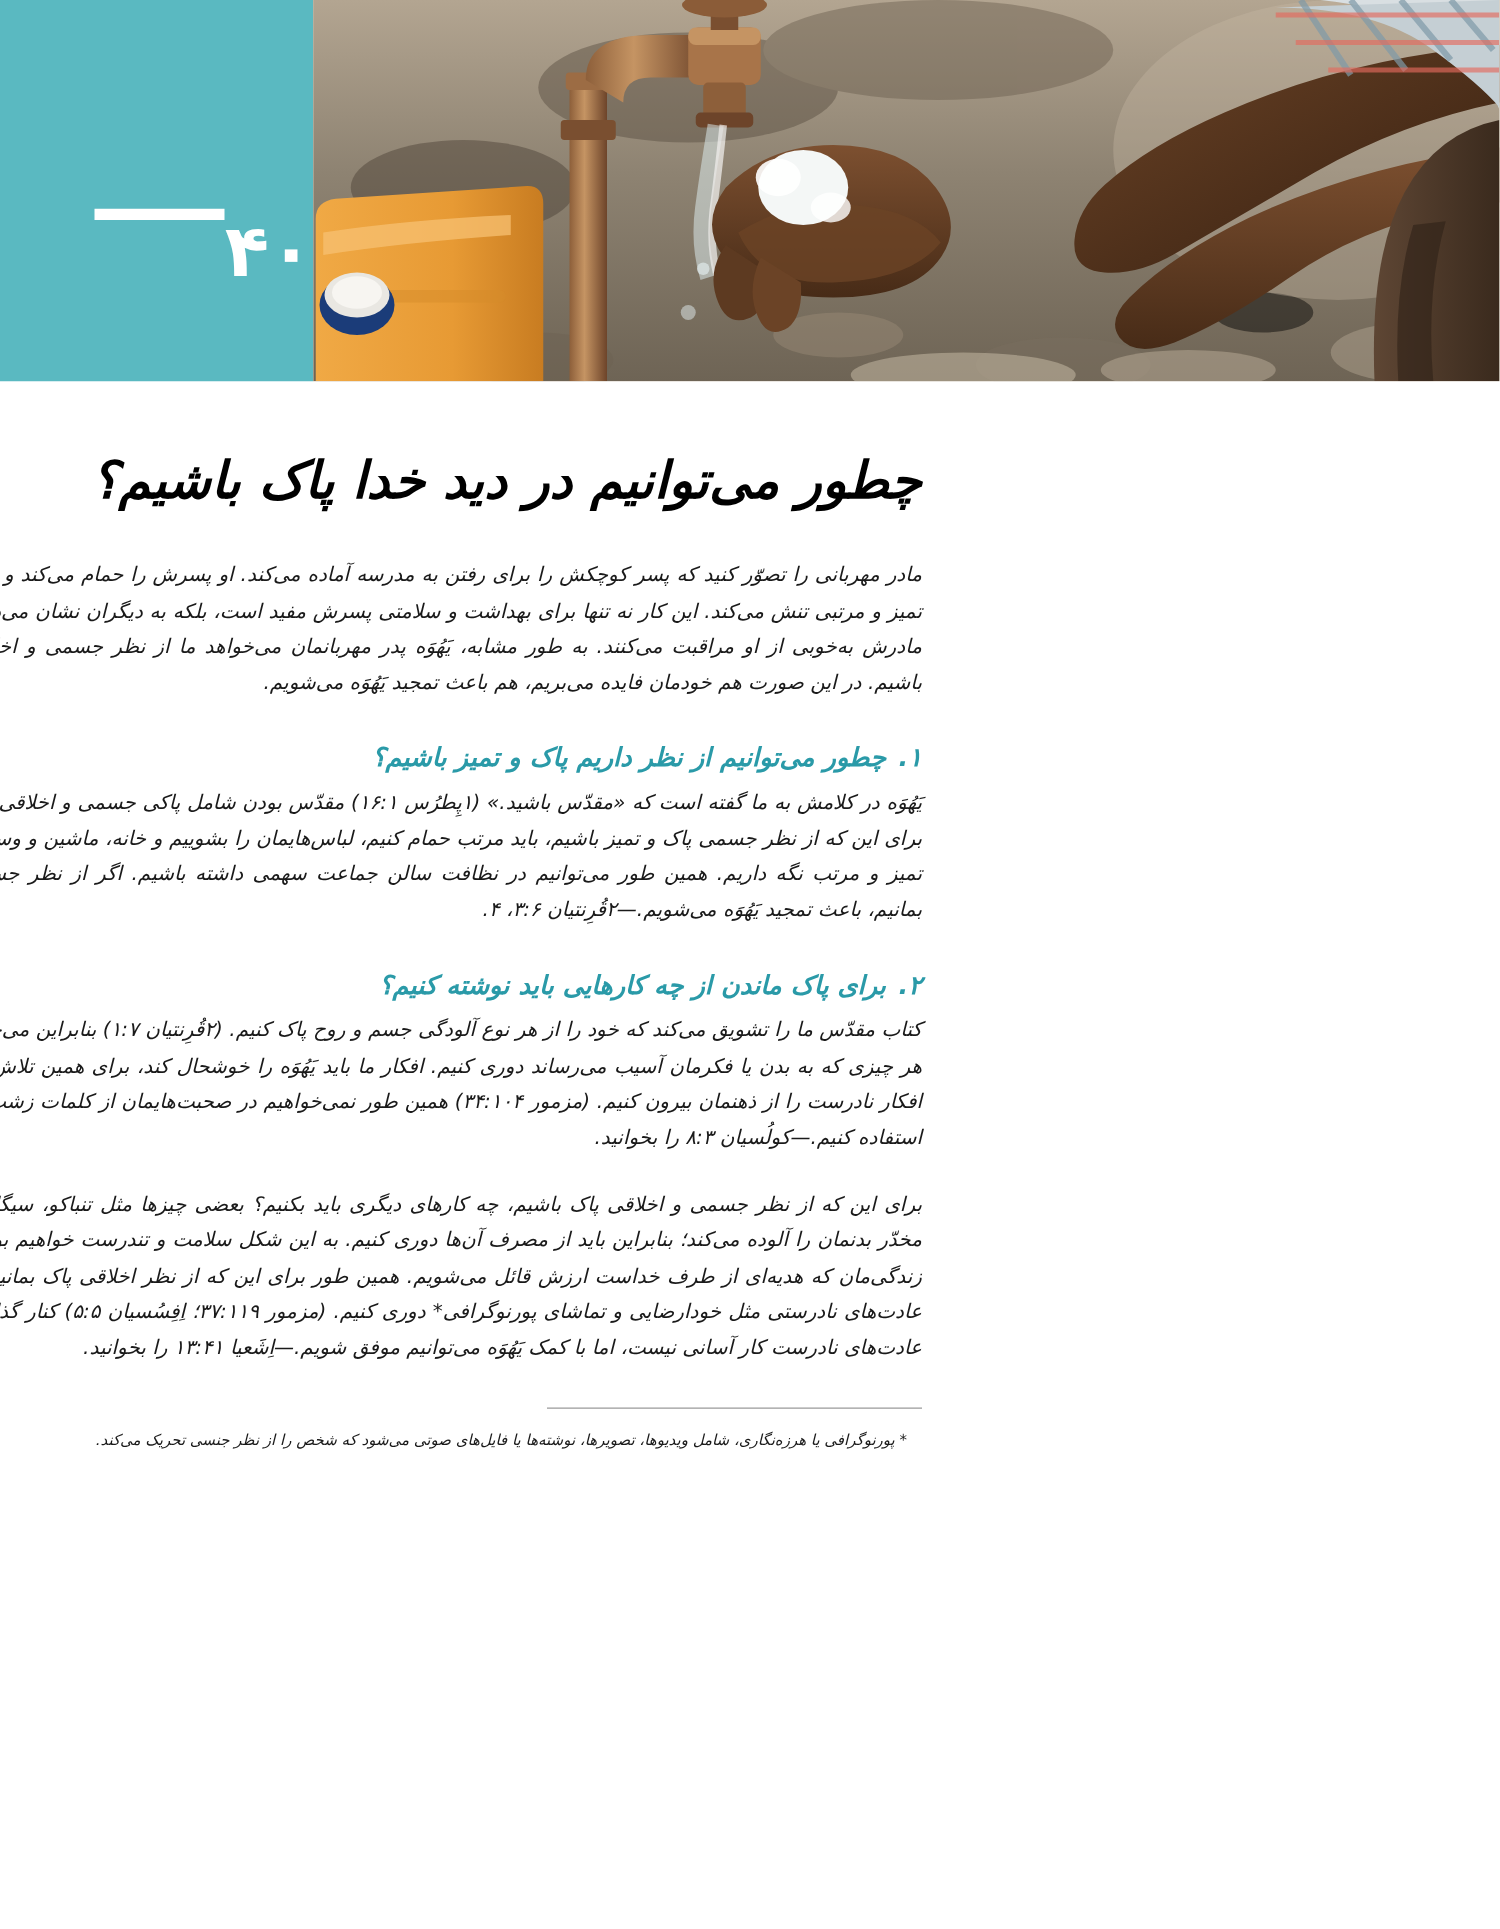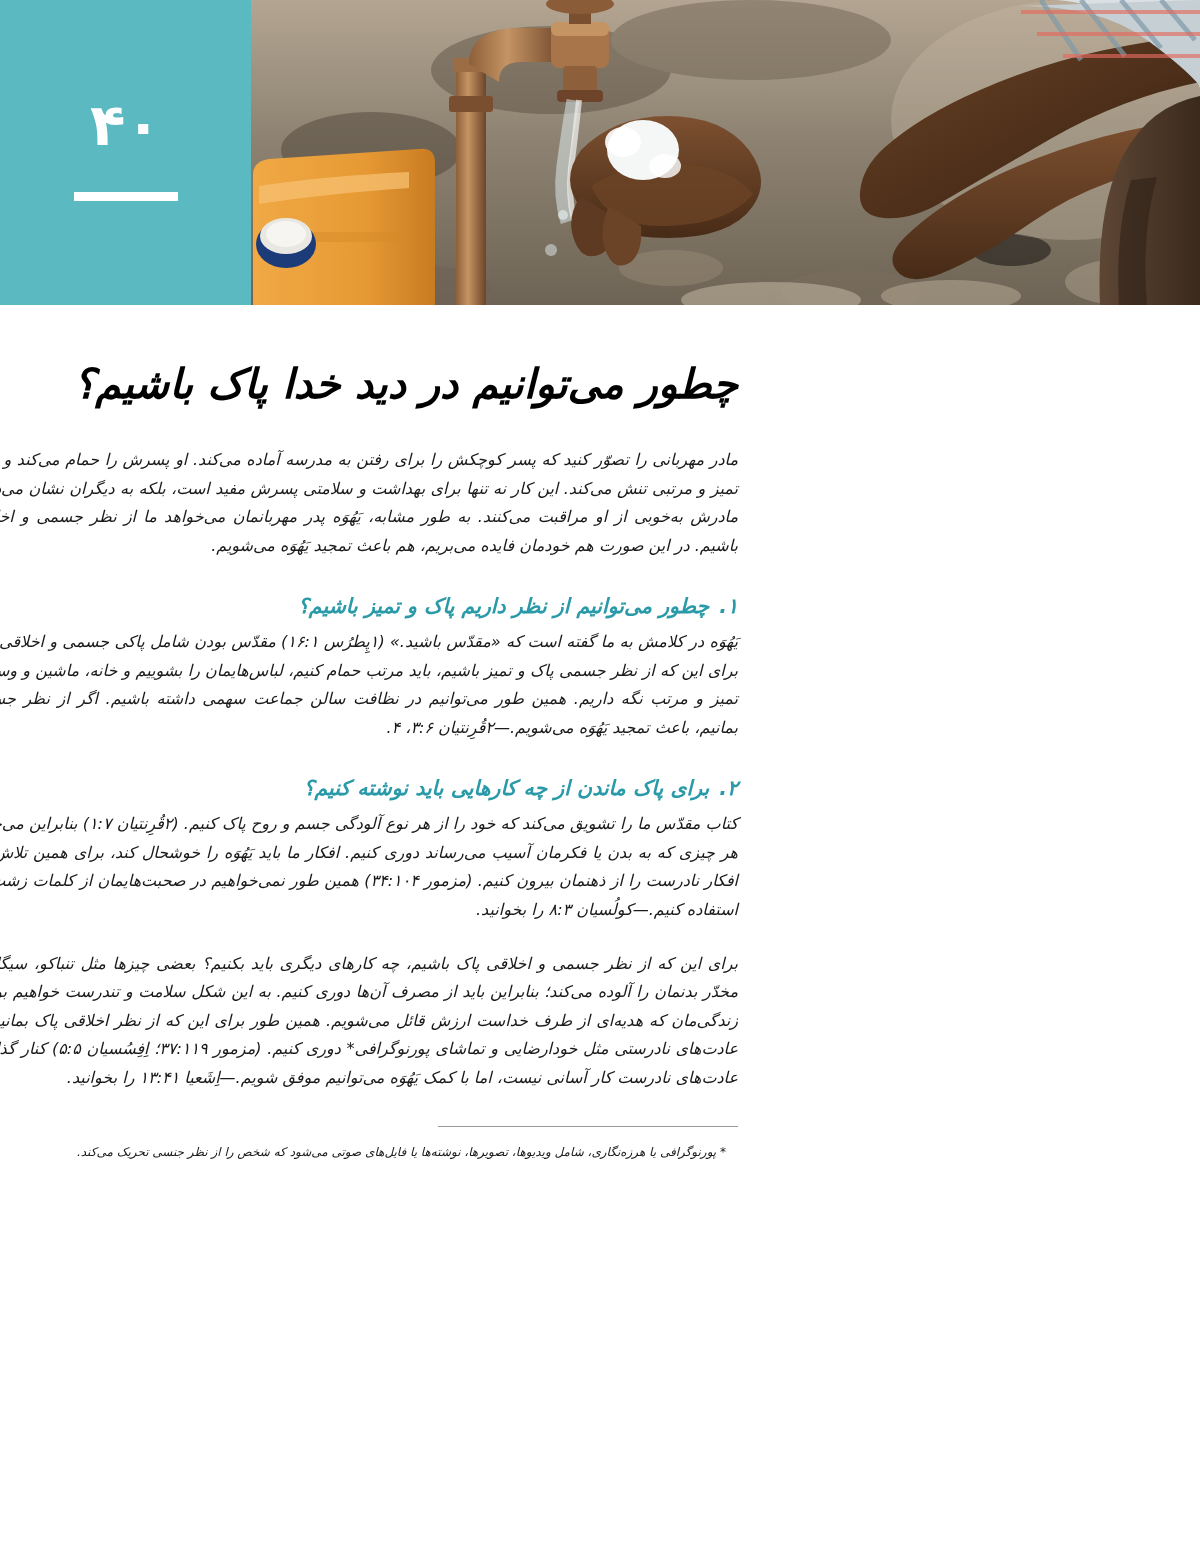--- a/index.html
+++ b/index.html
@@ -25,21 +25,20 @@
     height: 305px;
   }
   .chapter-block {
     position: absolute;
     top: 0;
     left: 0;
     width: 251px;
     height: 305px;
     background: #5ab9c1;
     display: flex;
-    flex-direction: column;
     align-items: center;
     justify-content: flex-start;
   }
   .chapter-number {
     margin-top: 96px;
     font-size: 58px;
     font-weight: 700;
     color: #ffffff;
     line-height: 1;
     letter-spacing: 2px;

